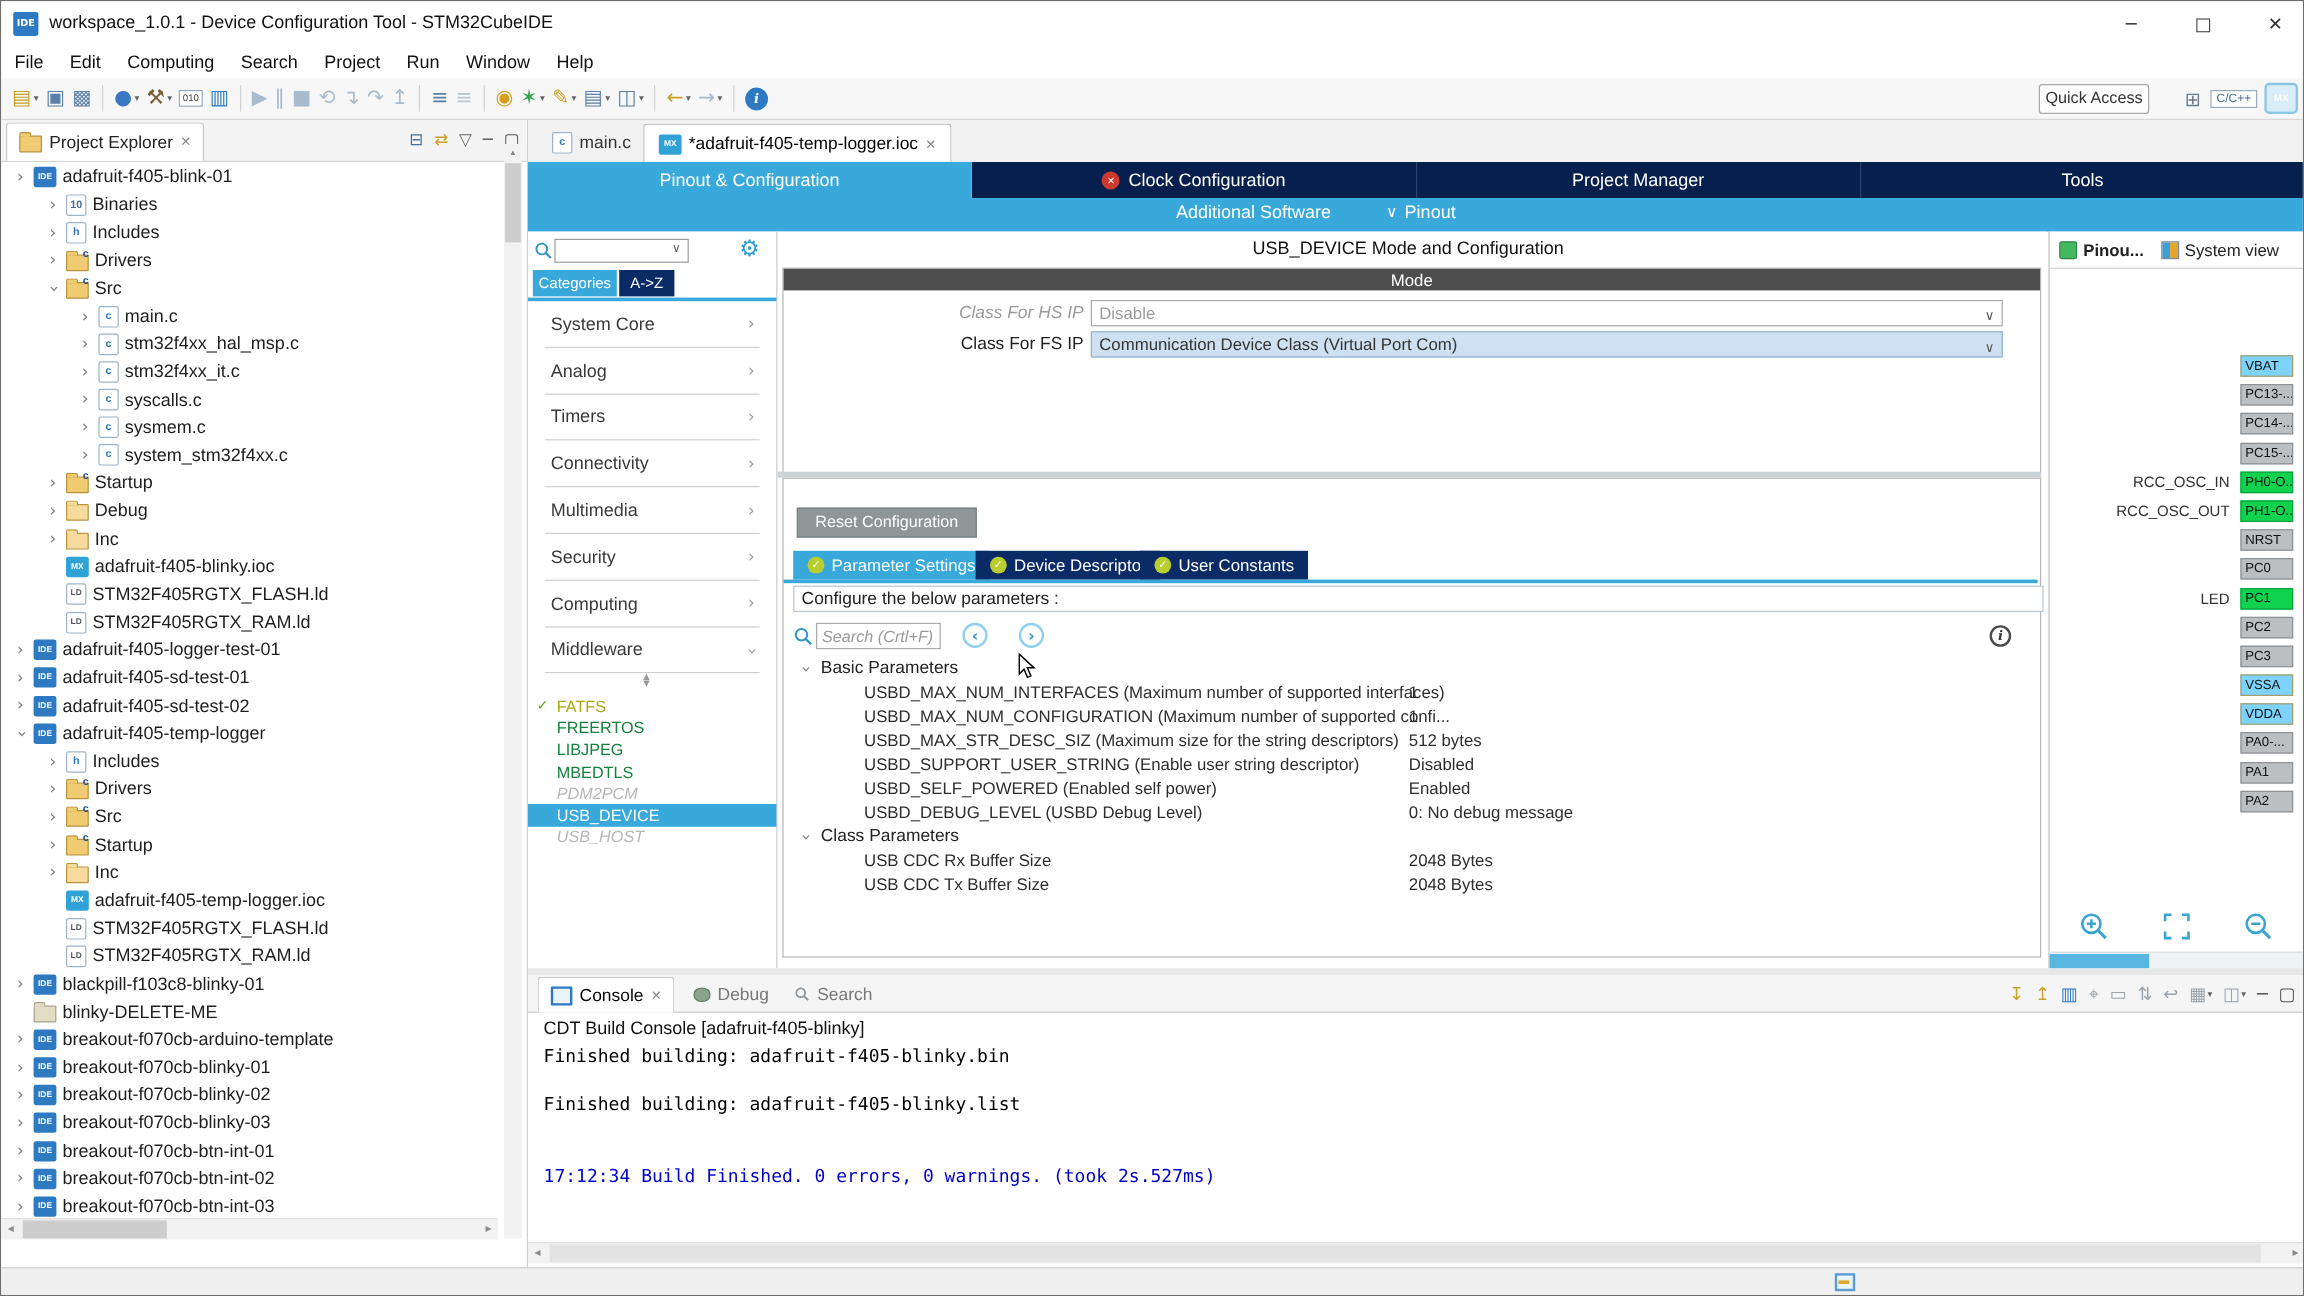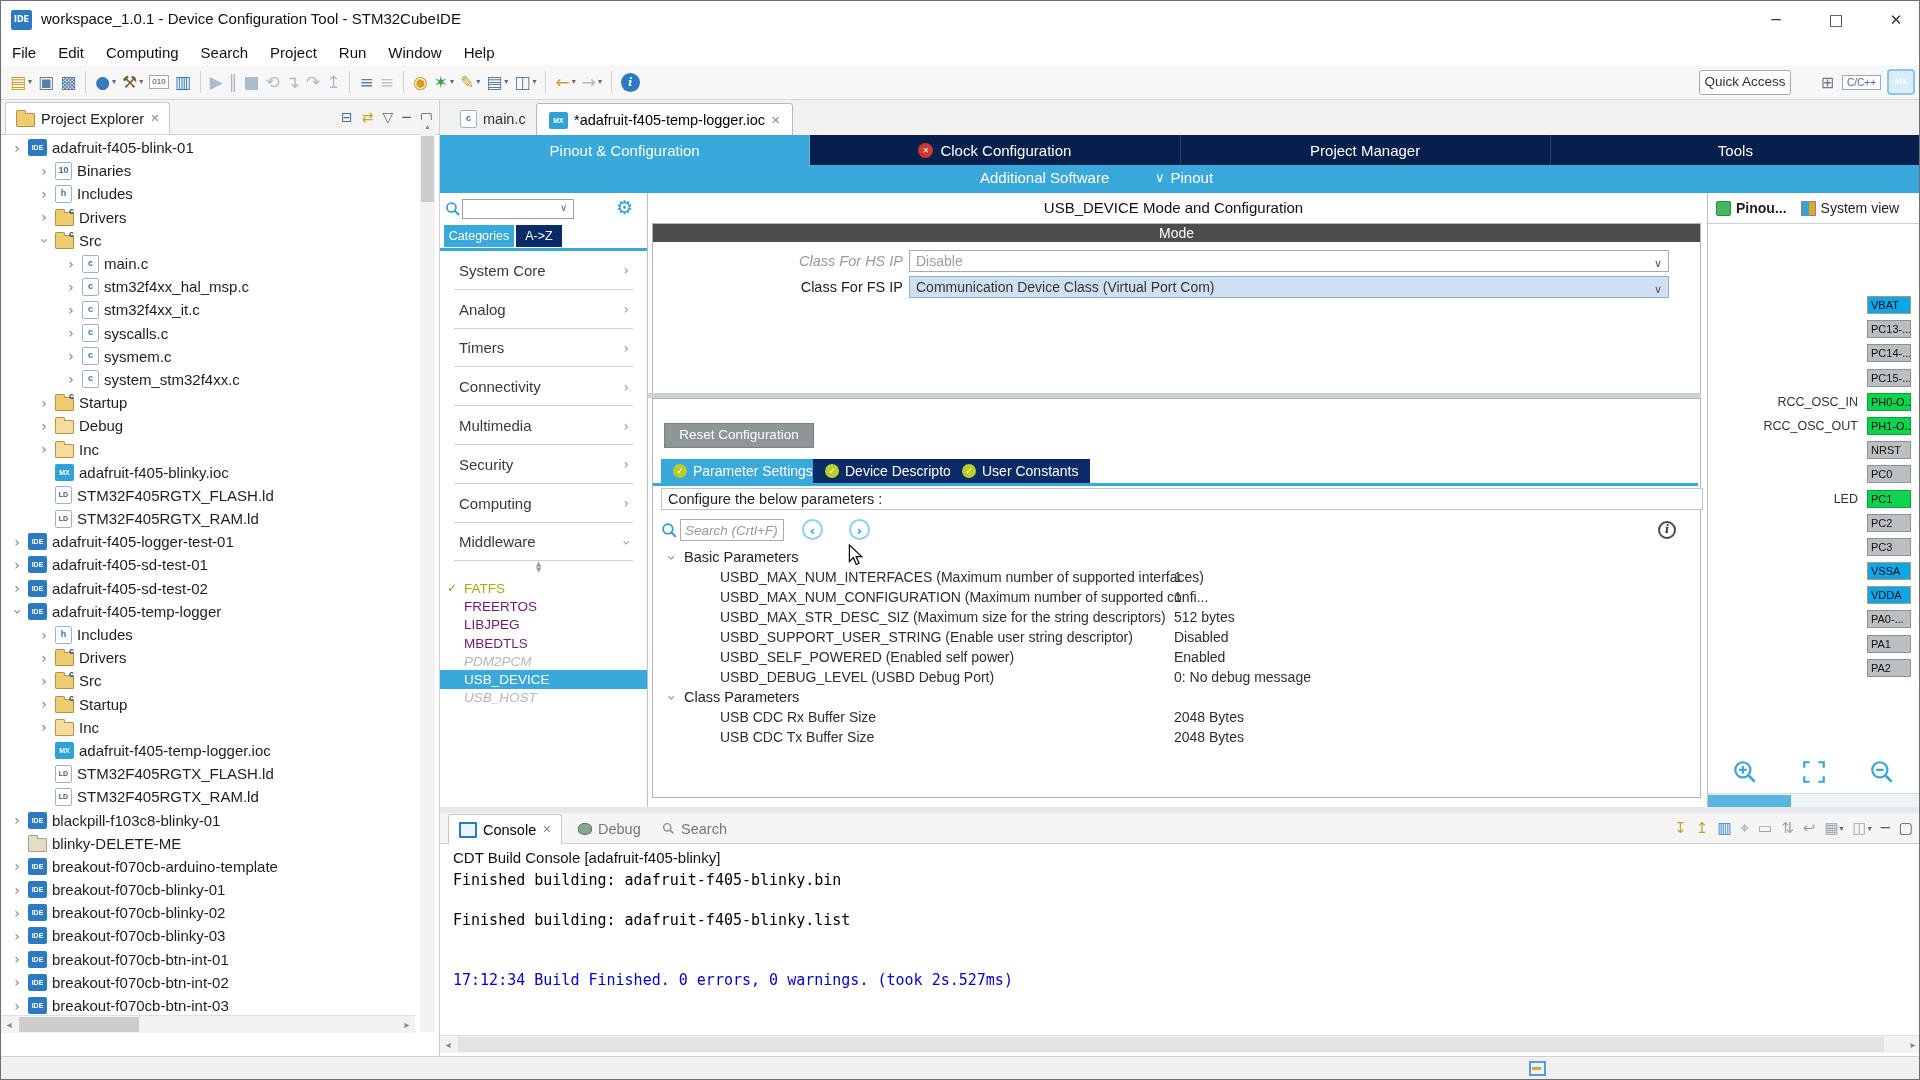--- a/index.html
+++ b/index.html
@@ -102,21 +102,21 @@
   #ctab1{left:76px;width:46px;background:#0a2b66;}
   #compsline{position:absolute;left:0;top:55px;width:207px;height:3px;background:#39a9dc;}
   #catlist{position:absolute;left:0;top:58px;width:207px;}
   .catrow{position:relative;height:38.8px;display:flex;align-items:center;}
   .catrow::after{content:"";position:absolute;left:14px;right:14px;bottom:0;border-bottom:1px solid #d0d0d0;}
   .catlabel{flex:1;padding-left:19px;font-size:15px;color:#3a3a3a;}
   .catchev{margin-right:18px;color:#9a9a9a;font-size:14px;font-family:"DejaVu Sans",sans-serif;display:inline-block;transform-origin:50% 55%;}
   .catchev.exp{transform:rotate(90deg);}
   #catspin{position:absolute;left:96px;top:368px;color:#9a9a9a;font-size:7px;line-height:6px;text-align:center;font-family:"DejaVu Sans",sans-serif;}
   #mwlist{position:absolute;left:0;top:386px;width:207px;}
-  .mwrow{height:18.3px;display:flex;align-items:center;font-size:13.5px;color:#701a75;padding-left:24px;}
+  .mwrow{height:18.3px;display:flex;align-items:center;font-size:13.5px;color:#15803d;padding-left:24px;}
   .mwcheck{width:15px;color:#5ba91e;font-weight:bold;font-size:12px;margin-left:-17px;margin-right:2px;font-family:"DejaVu Sans",sans-serif;}
   .mwrow.fat{color:#a8a90f;}
   .mwrow.dim{color:#b6b6b6;font-style:italic;}
   .mwrow.sel{background:#39a9dc;color:#fff;}
 
   
   #mainpanel{position:absolute;left:647px;top:192px;width:1058px;height:614px;background:#fff;}
   #paneltitle{position:absolute;left:0;top:6px;width:1051px;text-align:center;font-size:15px;color:#111;}
   #modebox{position:absolute;left:4px;top:30px;width:1047px;height:170px;border:1px solid #b5b5b5;background:#fff;}
   .dbar{position:absolute;left:0;width:100%;height:18px;background:#4d4d4d;color:#fff;font-size:14px;text-align:center;line-height:18px;}
@@ -171,21 +171,21 @@
   .pintab{display:flex;align-items:center;gap:5px;font-size:14px;color:#222;white-space:nowrap;}
   .pintab.active{font-weight:bold;}
   .pinicon{width:13px;height:13px;background:#44b85f;border:1px solid #2c8743;border-radius:2px;}
   .sysicon{width:13px;height:13px;background:linear-gradient(90deg,#3aa0d6 50%,#e0a62e 50%);border:1px solid #7a8ea0;}
   #pinlist{position:absolute;left:0;top:101px;width:214px;}
   .pinrow{height:24.2px;position:relative;}
   .pinbox{position:absolute;right:11px;top:2px;width:44px;height:18px;border:1px solid #8e9294;box-sizing:border-box;
           font-size:11px;line-height:16px;padding-left:3px;color:#111;white-space:nowrap;overflow:hidden;}
   .pinbox.io{background:#bcbfc1;}
   .pinbox.active{background:#0fd24e;border-color:#0aa23c;}
-  .pinbox.power{background:#0ea5e9;border-color:#a99e6b;}
+  .pinbox.power{background:#7dd3fc;border-color:#a99e6b;}
   .pinann{position:absolute;right:64px;top:4px;font-size:12.5px;color:#333;white-space:nowrap;}
   .zoombtn{position:absolute;top:566px;}
   #zin{left:24px;} #zfit{left:93px;} #zout{left:161px;}
   #pinhs{position:absolute;left:0;top:600px;width:214px;height:14px;background:#eef3f6;border-top:1px solid #d5dde2;}
   #pinhthumb{position:absolute;left:0;top:1px;width:83px;height:12px;background:#58b6e0;}
 
   
   #consash{position:absolute;left:439px;top:806px;width:1481px;height:6px;background:#e8e8e8;}
   #console{position:absolute;left:439px;top:812px;width:1481px;height:243px;background:#fff;}
   #contabs{position:absolute;left:0;top:0;width:1481px;height:30px;background:#f5f5f5;border-bottom:1px solid #cfcfcf;}
@@ -732,21 +732,21 @@
           </div>
           <div class="prow">
             <span class="pname">USBD_SUPPORT_USER_STRING (Enable user string descriptor)</span>
             <span class="pval">Disabled</span>
           </div>
           <div class="prow">
             <span class="pname">USBD_SELF_POWERED (Enabled self power)</span>
             <span class="pval">Enabled</span>
           </div>
           <div class="prow">
-            <span class="pname">USBD_DEBUG_LEVEL (USBD Debug Port)</span>
+            <span class="pname">USBD_DEBUG_LEVEL (USBD Debug Level)</span>
             <span class="pval">0: No debug message</span>
           </div>
           <div class="pgroup">
             <span class="chev exp">›</span>
             <span>Class Parameters</span>
           </div>
           <div class="prow">
             <span class="pname">USB CDC Rx Buffer Size</span>
             <span class="pval">2048 Bytes</span>
           </div>

